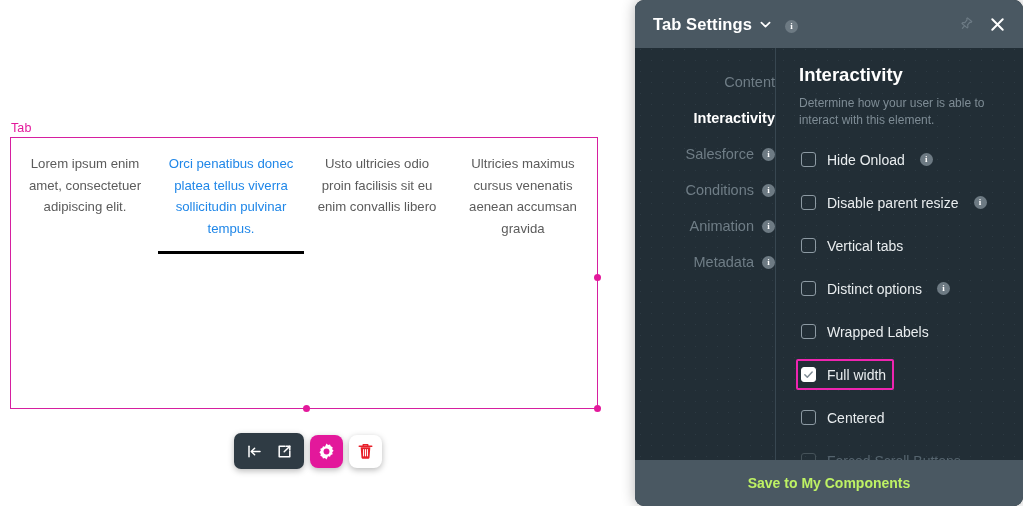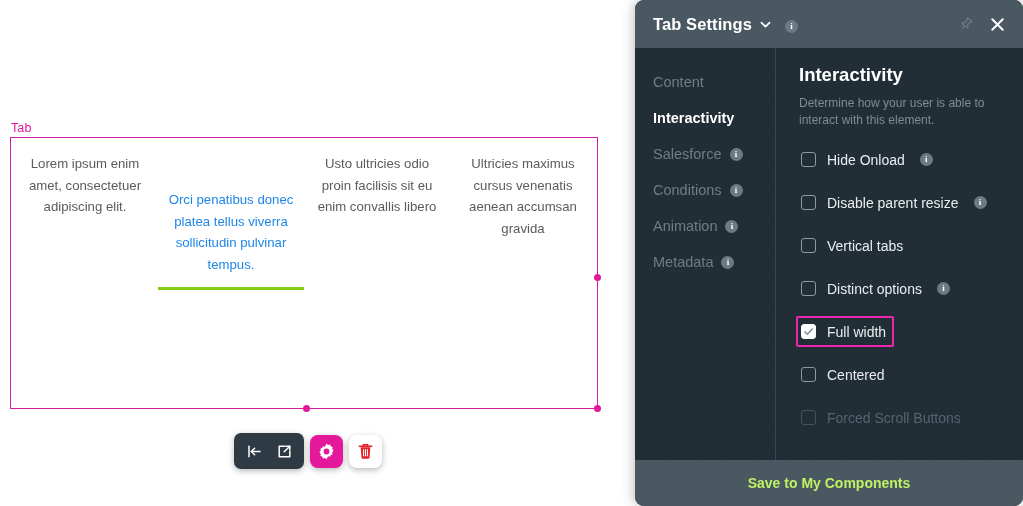--- a/index.html
+++ b/index.html
@@ -67,22 +67,21 @@
     flex: 1 1 0;
     text-align: center;
     padding: 14px 10px 12px 10px;
     font-size: 13.2px;
     line-height: 21.5px;
     color: #5b5b5b;
     box-sizing: border-box;
   }
   .tab-item.active {
     color: #2087e8;
-    border-bottom: 3px solid #84cc16;
-    margin-top: 36px;
+    border-bottom: 3px solid #000000;
   }
 
   
   #toolbar {
     position: absolute;
     left: 234px;
     top: 433px;
     display: flex;
     align-items: center;
     gap: 6px;
@@ -183,20 +182,21 @@
     box-sizing: border-box;
     border-right: 1px solid #384751;
   }
   .nav-item {
     display: flex;
     align-items: center;
     gap: 8px;
     font-size: 14.5px;
     color: #6f7d86;
     padding: 10px 0;
+    justify-content: flex-end;
   }
   .nav-item.active {
     color: #ffffff;
     font-weight: bold;
   }
 
   #panel-content {
     flex: 1 1 auto;
     padding: 16px 18px 0 23px;
     box-sizing: border-box;
@@ -392,20 +392,24 @@
           </div>
           <div class="check-row">
             <span class="check-box"></span>
             <span class="check-label">Vertical tabs</span>
           </div>
           <div class="check-row">
             <span class="check-box"></span>
             <span class="check-label">Distinct options</span>
             <span class="info-badge" style="margin-left: 4px;">i</span>
           </div>
+          <div class="check-row">
+            <span class="check-box"></span>
+            <span class="check-label">Wrapped Labels</span>
+          </div>
           <div class="check-row highlighted">
             <span class="check-box checked">
               <svg width="11" height="11" viewBox="0 0 12 12" fill="none">
                 <path d="M2 6.2L4.7 8.9L10 3.3" stroke="#7d8a93" stroke-width="1.6" stroke-linecap="round" stroke-linejoin="round"></path>
               </svg>
             </span>
             <span class="check-label">Full width</span>
           </div>
           <div class="check-row">
             <span class="check-box"></span>

